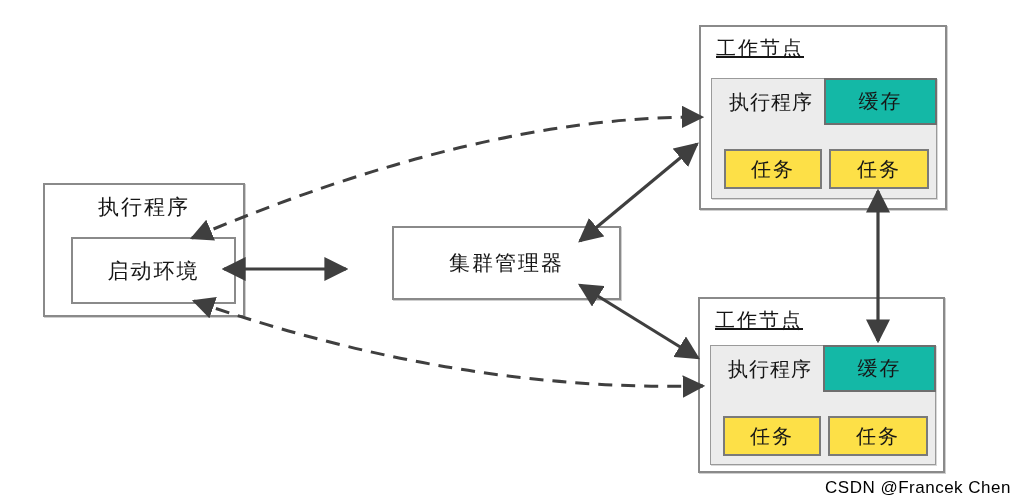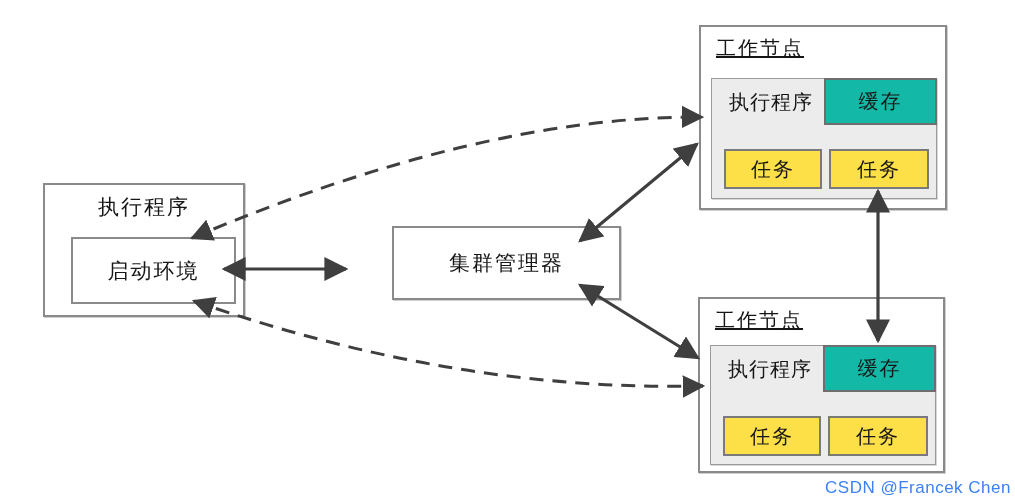--- a/index.html
+++ b/index.html
@@ -53,21 +53,21 @@
   }
   .task.t1 { left: 12px; }
   .task.t2 { left: 117px; width: 100px; }
   .overlay {
     position: absolute; left: 0; top: 0; z-index: 5;
     pointer-events: none;
   }
   .watermark {
     position: absolute; right: 4px; bottom: 4px; z-index: 6;
     font-family: "Liberation Sans", "DejaVu Sans", sans-serif;
-    font-size: 17px; color: #3b82f6; letter-spacing: 0.5px;
+    font-size: 17px; color: #000000; letter-spacing: 0.5px;
   }
 </style>
 </head>
 <body>
 
 <div class="canvas">
 
   <div class="box outer" style="left:43px; top:183px; width:202px; height:134px;">
     <div class="title-center">执行程序</div>
     <div class="box inner-white centered" style="left:14px; top:52px; width:165px; height:67px;margin-left:12px;">

